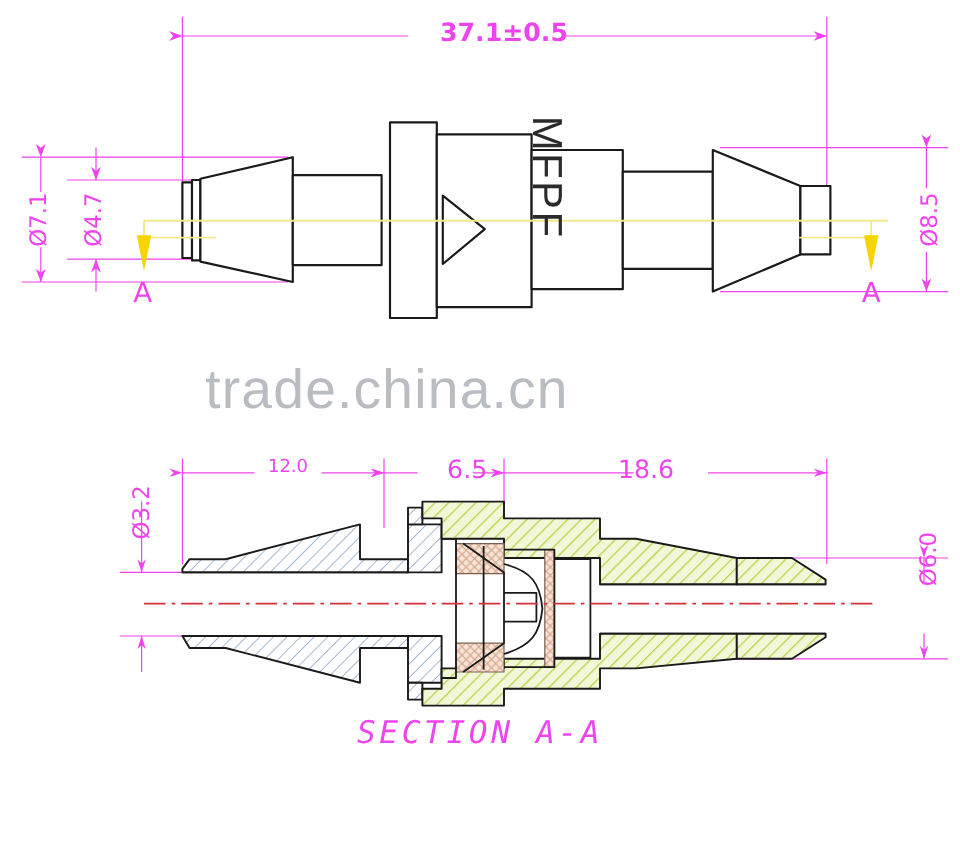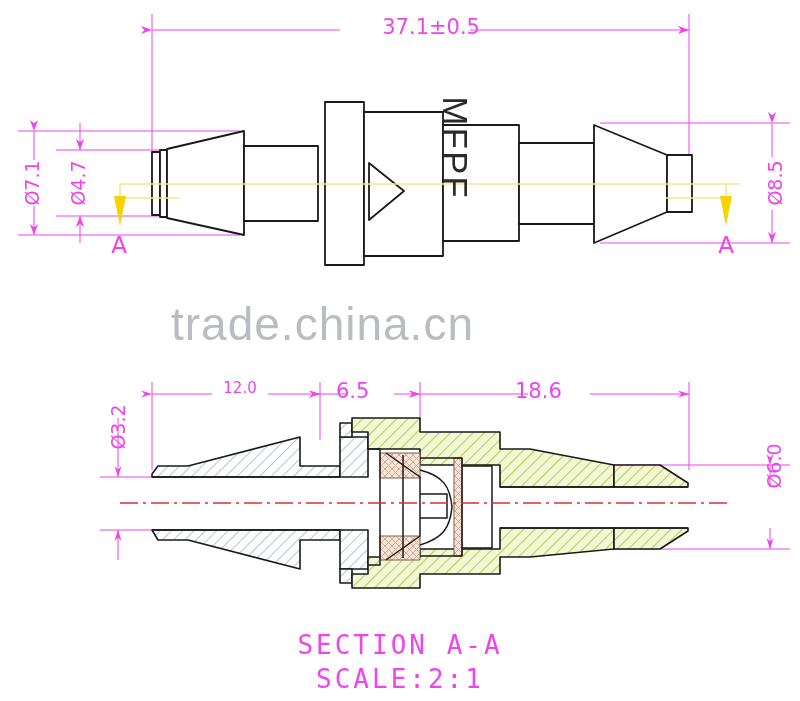--- a/index.html
+++ b/index.html
@@ -170,22 +170,22 @@
         <line x1="152" y1="477" x2="340" y2="477"></line>
         <line x1="152" y1="530" x2="340" y2="530"></line>
         <line x1="500" y1="487" x2="688" y2="487"></line>
         <line x1="500" y1="528" x2="688" y2="528"></line>
       </g>
 
       <line x1="120" y1="503" x2="730" y2="503" stroke="#d6313a" stroke-width="1.6" stroke-dasharray="18 5 3 5"></line>
     </g>
   </svg>
 
-  <div style="position:absolute;left:360px;top:15px;width:120px;text-align:right;color:#ee44ee;
-              font-size:21px;font-family:'DejaVu Sans',sans-serif;">37.1±0.5</div>
+  <div style="position:absolute;left:360px;top:15px;width:120px;text-align:center;color:#ee44ee;
+              font-size:21px;font-family:'DejaVu Sans',sans-serif;font-weight:bold;">37.1±0.5</div>
 
   <div style="position:absolute;left:-18px;top:172px;width:100px;text-align:center;color:#ee44ee;
               font-size:19px;font-family:'DejaVu Sans',sans-serif;transform:rotate(-90deg);">Ø7.1</div>
 
   <div style="position:absolute;left:28px;top:172px;width:100px;text-align:center;color:#ee44ee;
               font-size:19px;font-family:'DejaVu Sans',sans-serif;transform:rotate(-90deg);">Ø4.7</div>
 
   <div style="position:absolute;left:725px;top:172px;width:100px;text-align:center;color:#ee44ee;
               font-size:19px;font-family:'DejaVu Sans',sans-serif;transform:rotate(-90deg);">Ø8.5</div>
 
@@ -193,31 +193,29 @@
               font-size:35px;letter-spacing:2px;font-family:'Liberation Sans',sans-serif;
               transform:rotate(90deg);transform-origin:center;">MFPF</div>
 
   <div style="position:absolute;left:103px;top:232px;width:32px;text-align:center;color:#ee44ee;
               font-size:23px;font-family:'DejaVu Sans',sans-serif;">A</div>
   <div style="position:absolute;left:710px;top:232px;width:32px;text-align:center;color:#ee44ee;
               font-size:23px;font-family:'DejaVu Sans',sans-serif;">A</div>
 
   <div style="position:absolute;left:200px;top:379px;width:80px;text-align:center;color:#ee44ee;
               font-size:15px;font-family:'DejaVu Sans',sans-serif;">12.0</div>
-  <div style="position:absolute;left:336px;top:379px;width:70px;text-align:left;color:#ee44ee;
+  <div style="position:absolute;left:336px;top:379px;width:70px;text-align:right;color:#ee44ee;
               font-size:21px;font-family:'DejaVu Sans',sans-serif;">6.5</div>
   <div style="position:absolute;left:515px;top:379px;width:80px;text-align:left;color:#ee44ee;
               font-size:21px;font-family:'DejaVu Sans',sans-serif;">18.6</div>
 
   <div style="position:absolute;left:66px;top:416px;width:104px;text-align:center;color:#ee44ee;
               font-size:19px;font-family:'DejaVu Sans',sans-serif;transform:rotate(-90deg);">Ø3.2</div>
 
   <div style="position:absolute;left:722px;top:455px;width:104px;text-align:center;color:#ee44ee;
               font-size:19px;font-family:'DejaVu Sans',sans-serif;transform:rotate(-90deg);">Ø6.0</div>
 
-  <div style="position:absolute;left:0;top:630px;width:800px;text-align:center;color:#ee44ee;
-              font-size:26px;letter-spacing:3px;font-family:'DejaVu Sans Mono',monospace;">SECTION A-A</div>
-  <div style="position:absolute;left:0;top:664px;width:800px;text-align:center;color:#ee44ee;
-              font-size:26px;letter-spacing:3px;font-family:'DejaVu Sans Mono',monospace;">SCALE:2:1</div>
+  <div style="position:absolute;left:0;top:596px;width:800px;text-align:center;color:#ee44ee;
+              font-size:26px;letter-spacing:3px;font-family:'DejaVu Sans Mono',monospace;font-style:italic;">SECTION A-A</div>
 
   <div class="wm">trade.china.cn</div>
 
 </div>
 
 </body></html>

